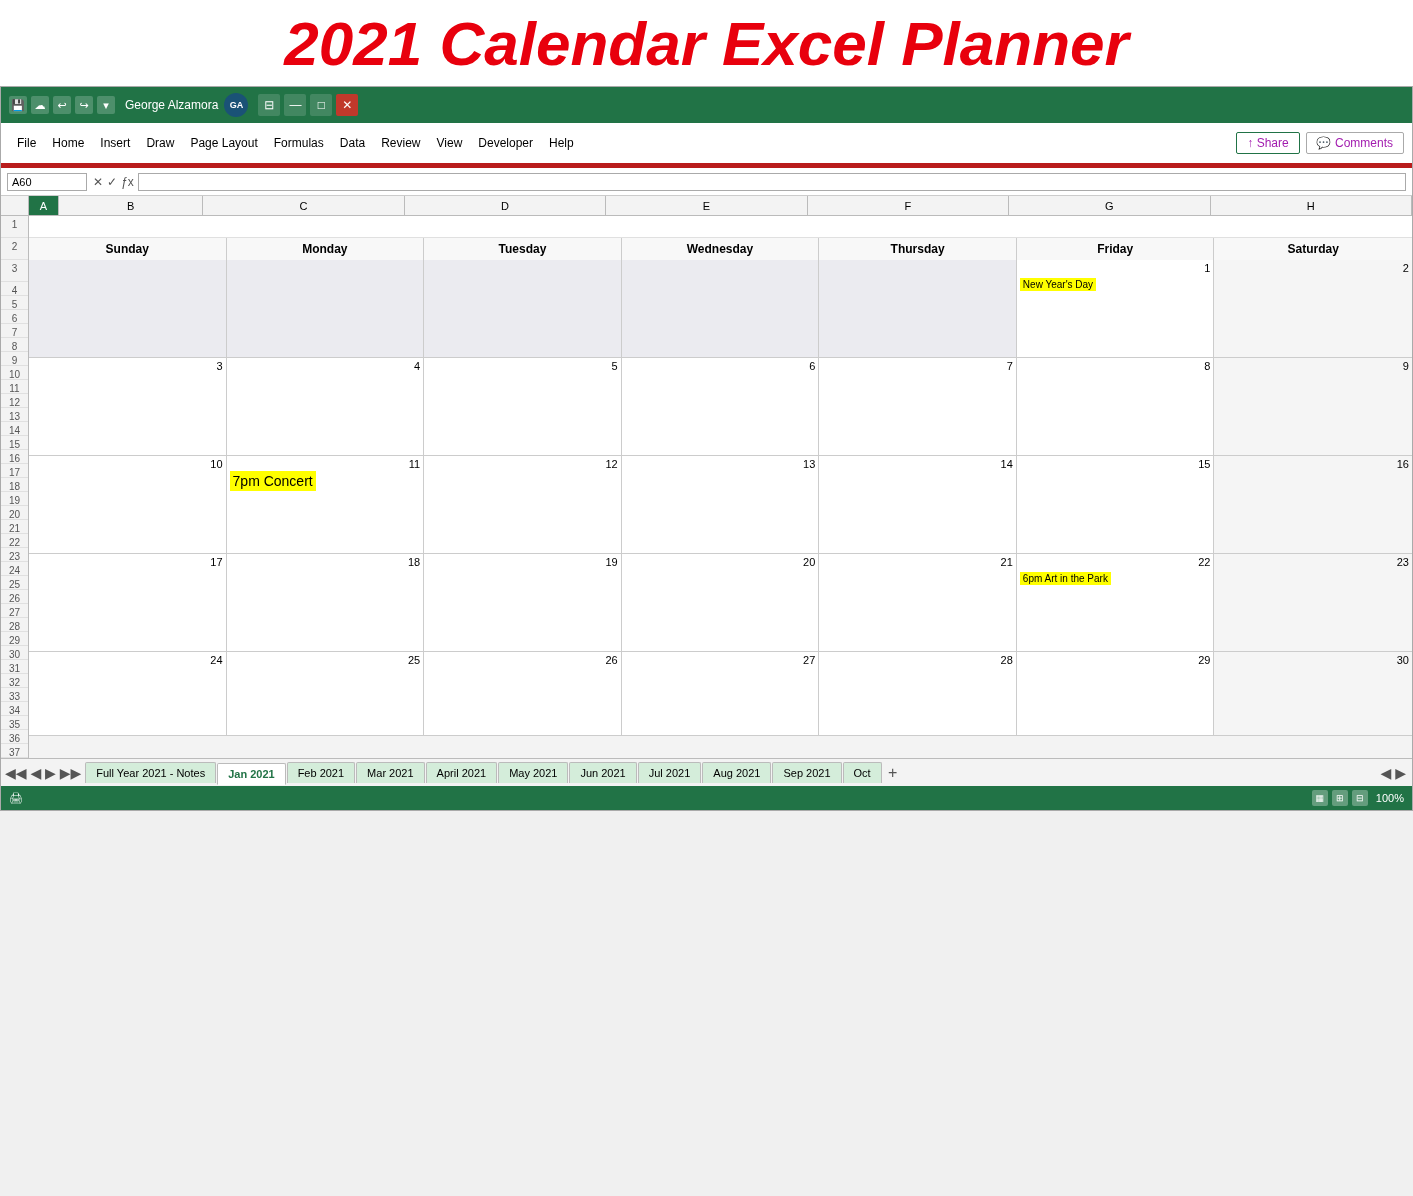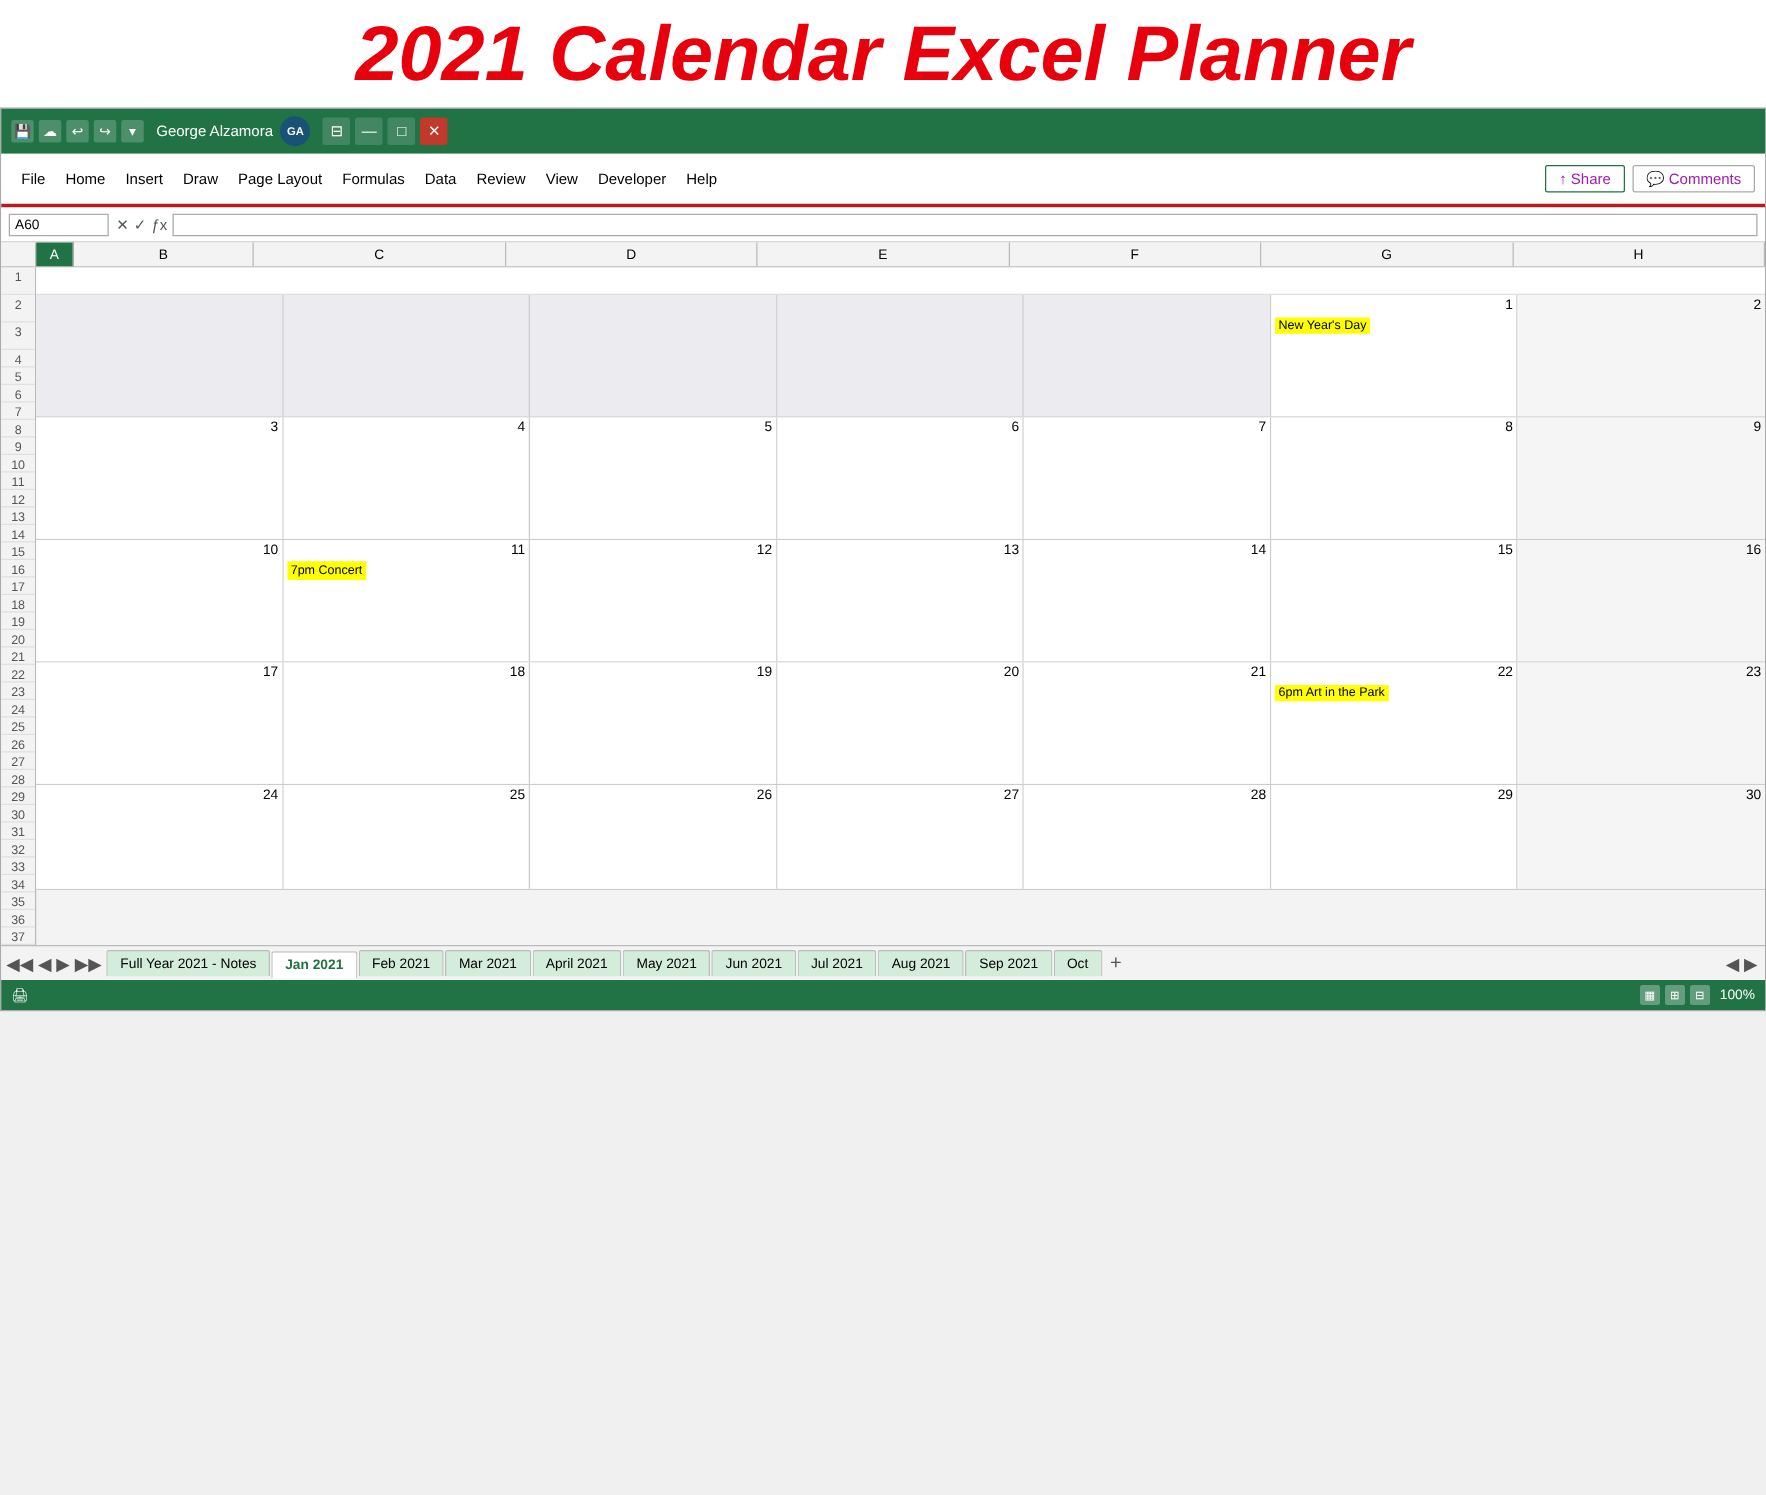--- a/index.html
+++ b/index.html
@@ -64,21 +64,21 @@
       font-size: 12px; color: white; cursor: pointer;
     }
     .win-btn.close { background: #c0392b; }
 
     
     .menu-bar {
       background: white;
       display: flex;
       align-items: center;
       padding: 20px 8px;
-      border-bottom: 3px solid #b91c1c;
+      border-bottom: 5px solid #b91c1c;
       height: 32px;
       font-size: 12px;
     }
     .menu-item {
       padding: 3px 8px;
       cursor: pointer;
       border-radius: 2px;
     }
     .menu-spacer { flex: 1; }
     .menu-share-btn {
@@ -304,20 +304,29 @@
       <div class="row-num" style="height:14px;">35</div>
       <div class="row-num" style="height:14px;">36</div>
       <div class="row-num" style="height:14px;">37</div>
     </div>
 
     <div class="cal-main">
 
       <div style="height:22px; border-bottom:1px solid #e0e0e0; background:white;"></div>
 
 
+      <div style="display:grid; grid-template-columns: repeat(7,1fr); border-bottom:1px solid #ccc; height:22px;">
+        <div style="text-align:center; font-weight:bold; font-size:12px; line-height:22px; border-right:1px solid #ccc; background:#f8f8f8;">Sunday</div>
+        <div style="text-align:center; font-weight:bold; font-size:12px; line-height:22px; border-right:1px solid #ccc; background:#f8f8f8;">Monday</div>
+        <div style="text-align:center; font-weight:bold; font-size:12px; line-height:22px; border-right:1px solid #ccc; background:#f8f8f8;">Tuesday</div>
+        <div style="text-align:center; font-weight:bold; font-size:12px; line-height:22px; border-right:1px solid #ccc; background:#f8f8f8;">Wednesday</div>
+        <div style="text-align:center; font-weight:bold; font-size:12px; line-height:22px; border-right:1px solid #ccc; background:#f8f8f8;">Thursday</div>
+        <div style="text-align:center; font-weight:bold; font-size:12px; line-height:22px; border-right:1px solid #ccc; background:#f8f8f8;">Friday</div>
+        <div style="text-align:center; font-weight:bold; font-size:12px; line-height:22px; background:#f8f8f8;">Saturday</div>
+      </div>
 
       <div style="display:grid; grid-template-columns:repeat(7,1fr); height:98px; border-bottom:1px solid #ccc;">
         <div style="border-right:1px solid #ccc; background:#ebebf0; padding:2px 3px;"></div>
         <div style="border-right:1px solid #ccc; background:#ebebf0; padding:2px 3px;"></div>
         <div style="border-right:1px solid #ccc; background:#ebebf0; padding:2px 3px;"></div>
         <div style="border-right:1px solid #ccc; background:#ebebf0; padding:2px 3px;"></div>
         <div style="border-right:1px solid #ccc; background:#ebebf0; padding:2px 3px;"></div>
         <div style="border-right:1px solid #ccc; background:white; padding:2px 3px;">
           <span style="display:block; text-align:right; font-size:11px;">1</span>
           <span style="background:yellow; font-size:10px; padding:1px 3px; display:inline-block; margin-top:1px;">New Year's Day</span>
@@ -350,21 +359,21 @@
           <span style="display:block; text-align:right; font-size:11px;">9</span>
         </div>
       </div>
 
       <div style="display:grid; grid-template-columns:repeat(7,1fr); height:98px; border-bottom:1px solid #ccc;">
         <div style="border-right:1px solid #ccc; background:white; padding:2px 3px;">
           <span style="display:block; text-align:right; font-size:11px;">10</span>
         </div>
         <div style="border-right:1px solid #ccc; background:white; padding:2px 3px;">
           <span style="display:block; text-align:right; font-size:11px;">11</span>
-          <span style="background:yellow; font-size:10px; padding:2px 3px; display:inline-block; margin-top:1px;">7pm Concert</span>
+          <span style="background:yellow; font-size:14px; padding:2px 3px; display:inline-block; margin-top:1px;">7pm Concert</span>
         </div>
         <div style="border-right:1px solid #ccc; background:white; padding:2px 3px;">
           <span style="display:block; text-align:right; font-size:11px;">12</span>
         </div>
         <div style="border-right:1px solid #ccc; background:white; padding:2px 3px;">
           <span style="display:block; text-align:right; font-size:11px;">13</span>
         </div>
         <div style="border-right:1px solid #ccc; background:white; padding:2px 3px;">
           <span style="display:block; text-align:right; font-size:11px;">14</span>
         </div>

